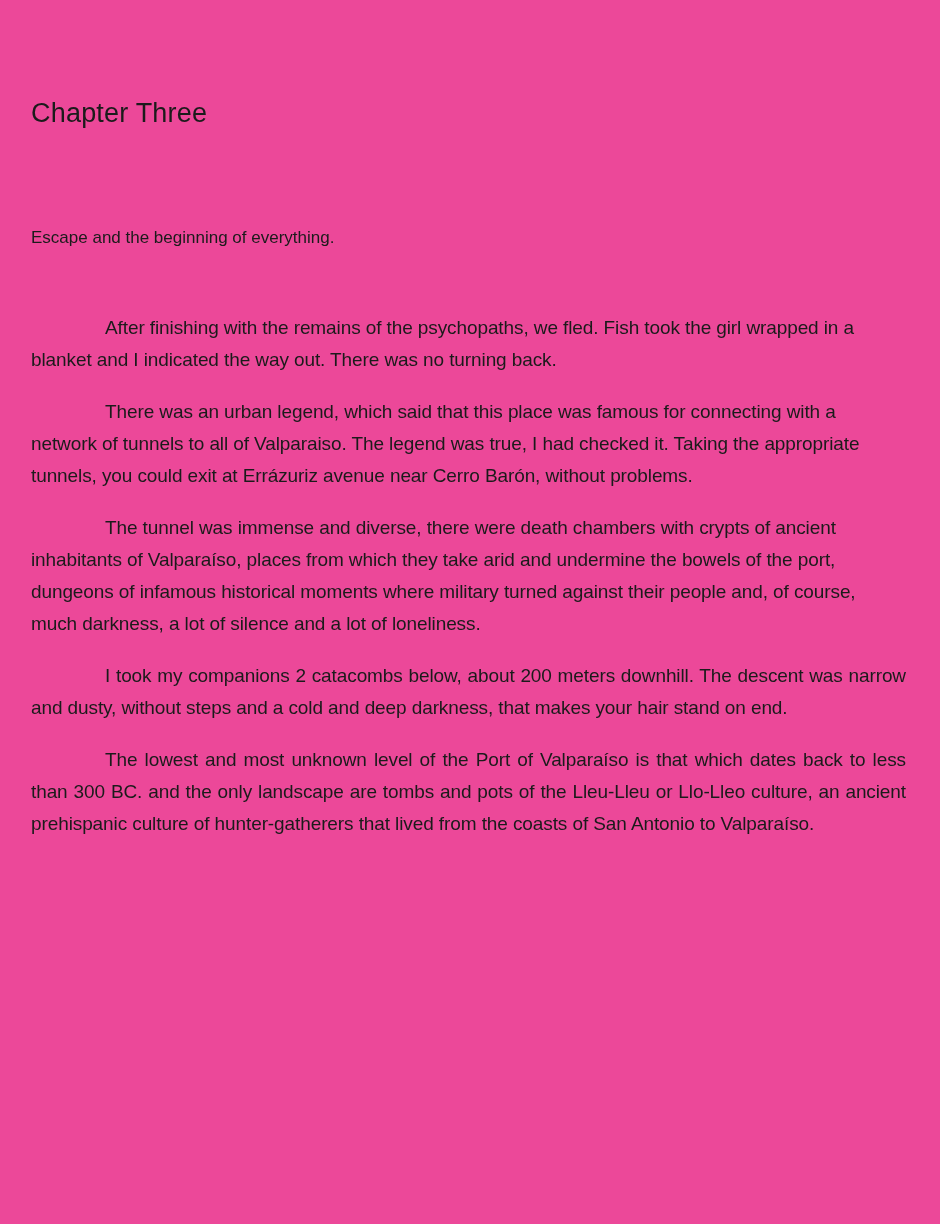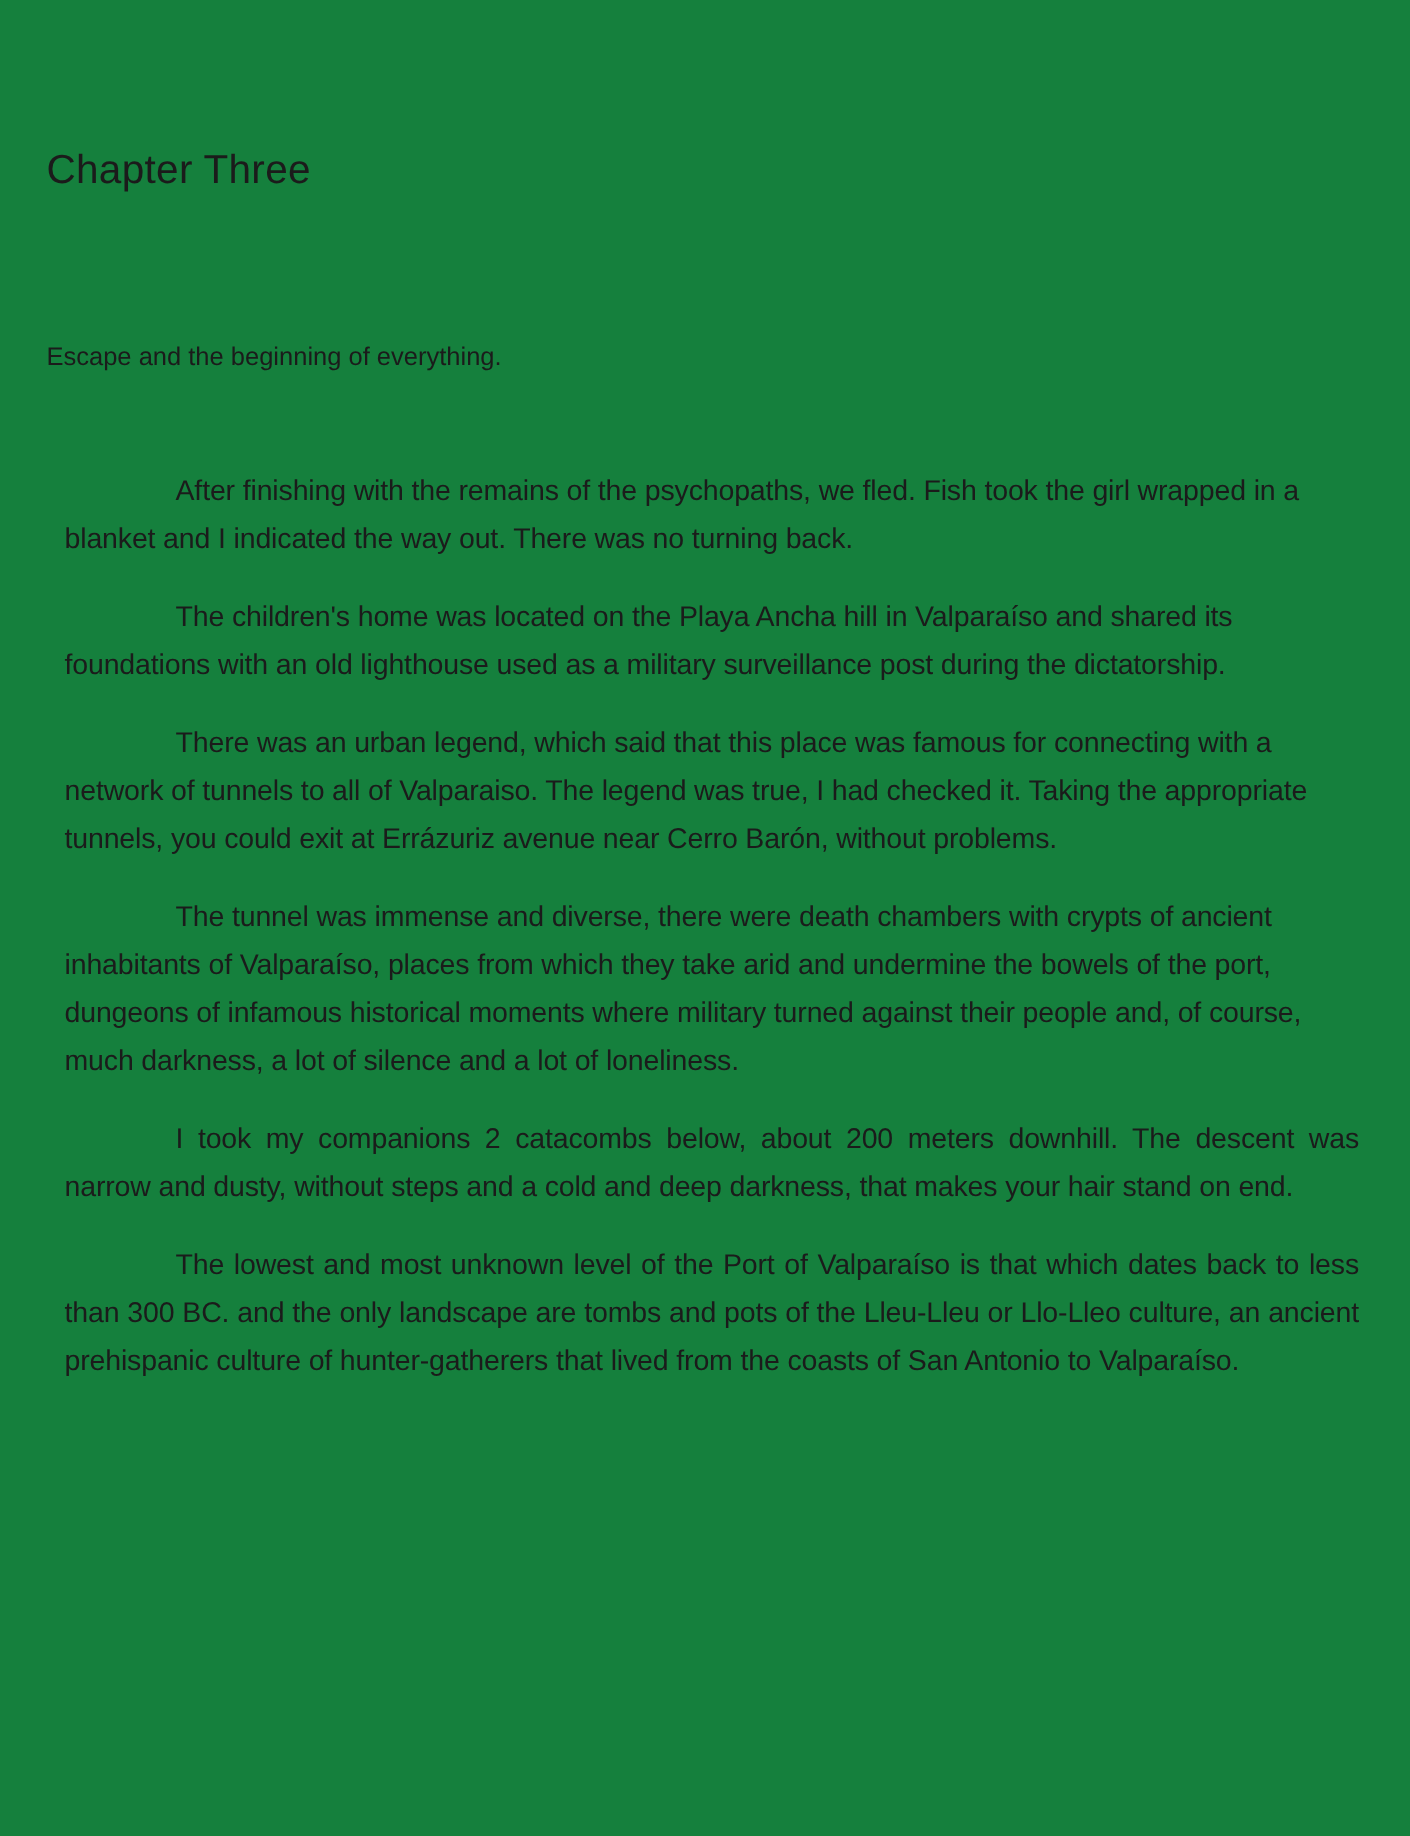--- a/index.html
+++ b/index.html
@@ -5,21 +5,21 @@
   html, body {
     margin: 0;
     padding: 0;
     background: #ffffff;
   }
   .page {
     position: relative;
     width: 940px;
     height: 1224px;
     margin: 0 auto;
-    background: #15803d;
+    background: #ec4899;
     color: #1b1b1b;
     font-family: "Liberation Sans", "DejaVu Sans", sans-serif;
     overflow: hidden;
     box-sizing: border-box;
     padding: 97px 34px 0 31px;
   }
   .chapter-heading {
     font-size: 27px;
     line-height: 32px;
     font-weight: 400;
@@ -28,21 +28,20 @@
     letter-spacing: 0.2px;
   }
   .chapter-subtitle {
     font-size: 17px;
     line-height: 32px;
     font-weight: 400;
     margin: 93px 0 0 0;
   }
   .body-text {
     margin-top: 58px;
-    margin-left: 12px;
   }
   .body-text p {
     font-size: 19px;
     line-height: 32px;
     margin: 0 0 20px 0;
     text-indent: 74px;
     letter-spacing: -0.1px;
   }
   .body-text p.align-left    { text-align: left; }
   .body-text p.align-justify { text-align: justify; }
@@ -50,19 +49,18 @@
 </head>
 <body>
 
 <div class="page">
   <h1 class="chapter-heading">Chapter Three</h1>
 
   <div class="chapter-subtitle">Escape and the beginning of everything.</div>
 
   <div class="body-text">
       <p class="align-left">After finishing with the remains of the psychopaths, we fled. Fish took the girl wrapped in a blanket and I indicated the way out. There was no turning back.</p>
-      <p class="align-left">The children's home was located on the Playa Ancha hill in Valparaíso and shared its foundations with an old lighthouse used as a military surveillance post during the dictatorship.</p>
       <p class="align-left">There was an urban legend, which said that this place was famous for connecting with a network of tunnels to all of Valparaiso. The legend was true, I had checked it. Taking the appropriate tunnels, you could exit at Errázuriz avenue near Cerro Barón, without problems.</p>
       <p class="align-left">The tunnel was immense and diverse, there were death chambers with crypts of ancient inhabitants of Valparaíso, places from which they take arid and undermine the bowels of the port, dungeons of infamous historical moments where military turned against their people and, of course, much darkness, a lot of silence and a lot of loneliness.</p>
       <p class="align-justify">I took my companions 2 catacombs below, about 200 meters downhill. The descent was narrow and dusty, without steps and a cold and deep darkness, that makes your hair stand on end.</p>
       <p class="align-justify">The lowest and most unknown level of the Port of Valparaíso is that which dates back to less than 300 BC. and the only landscape are tombs and pots of the Lleu-Lleu or Llo-Lleo culture, an ancient prehispanic culture of hunter-gatherers that lived from the coasts of San Antonio to Valparaíso.</p>
     </div>
 </div>
 
 </body></html>

